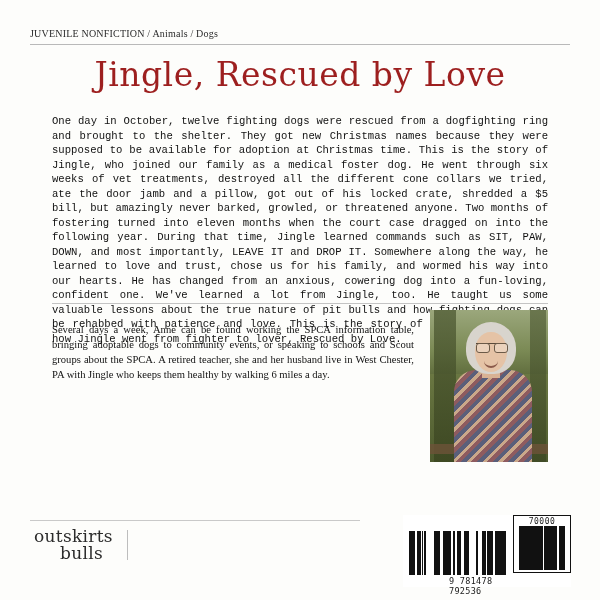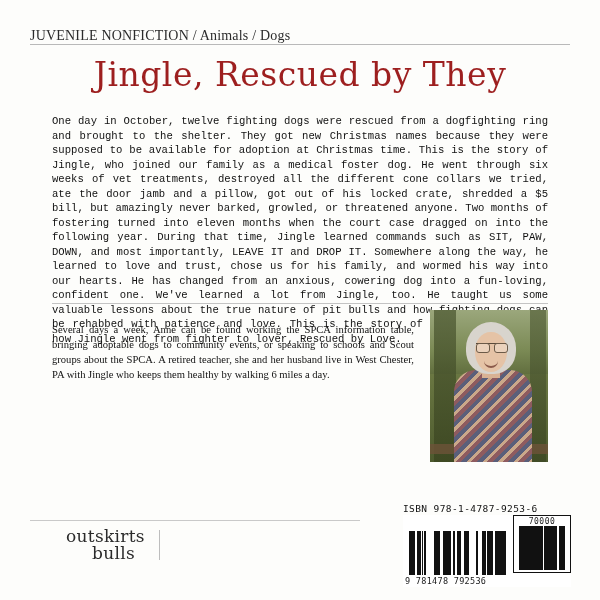--- a/index.html
+++ b/index.html
@@ -18,21 +18,21 @@
     position: relative;
     width: 600px;
     height: 600px;
     box-sizing: border-box;
     background: #fdfdfb;
   }
   .category {
     position: absolute;
     top: 28px;
     left: 30px;
-    font-size: 14px;
+    font-size: 10px;
     letter-spacing: 0.2px;
     color: #2b2b2b;
     font-family: "Liberation Serif", serif;
   }
   .hr-top {
     position: absolute;
     top: 44px;
     left: 30px;
     width: 540px;
     height: 1px;
@@ -170,21 +170,20 @@
     width: 330px;
     height: 1px;
     background: #c9c9c9;
   }
   .logo-block {
     position: absolute;
     left: 34px;
     top: 528px;
     display: flex;
     align-items: center;
-    margin-left: 32px;
   }
   .logo-text {
     font-family: "DejaVu Serif", serif;
     font-size: 17px;
     color: #2b2b2b;
     line-height: 1.0;
     letter-spacing: 0.3px;
   }
   .logo-text .line2 {
     display: block;
@@ -258,31 +257,32 @@
   }
   .barcode-main .bars {
     height: 44px;
   }
   .bc-num {
     font-family: "DejaVu Sans Mono", monospace;
     font-size: 8.5px;
     letter-spacing: 0.3px;
     margin-top: 1px;
     padding-left: 2px;
+    margin-left: 44px;
   }
 </style>
 </head>
 <body>
 
 <div class="page">
 
   <div class="category">JUVENILE NONFICTION / Animals / Dogs</div>
   <div class="hr-top"></div>
 
-  <div class="title">Jingle, Rescued by They</div>
+  <div class="title">Jingle, Rescued by Love</div>
 
   <div class="blurb">One day in October, twelve fighting dogs were rescued from a dogfighting ring and brought to the shelter. They got new Christmas names because they were supposed to be available for adoption at Christmas time. This is the story of Jingle, who joined our family as a medical foster dog. He went through six weeks of vet treatments, destroyed all the different cone collars we tried, ate the door jamb and a pillow, got out of his locked crate, shredded a $5 bill, but amazingly never barked, growled, or threatened anyone. Two months of fostering turned into eleven months when the court case dragged on into the following year. During that time, Jingle learned commands such as SIT, PAW, DOWN, and most importantly, LEAVE IT and DROP IT. Somewhere along the way, he learned to love and trust, chose us for his family, and wormed his way into our hearts. He has changed from an anxious, cowering dog into a fun-loving, confident one. We've learned a lot from Jingle, too. He taught us some valuable lessons about the true nature of pit bulls and how fighting dogs can be rehabbed with patience and love. This is the story of how that happened, how Jingle went from fighter to lover, Rescued by Love.</div>
 
   <div class="hr-mid"></div>
 
   <div class="bio">Several days a week, Anne can be found working the SPCA information table, bringing adoptable dogs to community events, or speaking to schools and Scout groups about the SPCA. A retired teacher, she and her husband live in West Chester, PA with Jingle who keeps them healthy by walking 6 miles a day.</div>
 
   <div class="author-photo">
     <div class="photo-sky"></div>
     <div class="photo-ground"></div>
@@ -302,21 +302,20 @@
   <div class="hr-bottom"></div>
 
   <div class="logo-block">
     <div class="logo-text">
       <span>outskirts</span>
       <span class="line2">bulls</span>
     </div>
     <div class="logo-sep"></div>
   </div>
 
-  <div class="isbn-text">ISBN 978-1-4787-9253-6</div>
 
   <div class="barcode-box">
     <div class="barcode-small">
       <div class="bc-label">70000</div>
       <div class="bars">
           <span style="width:2px;background:transparent"></span>
           <span style="width:3px;background:#111"></span>
           <span style="width:2px;background:#111"></span>
           <span style="width:3px;background:#111"></span>
           <span style="width:3px;background:#111"></span>

